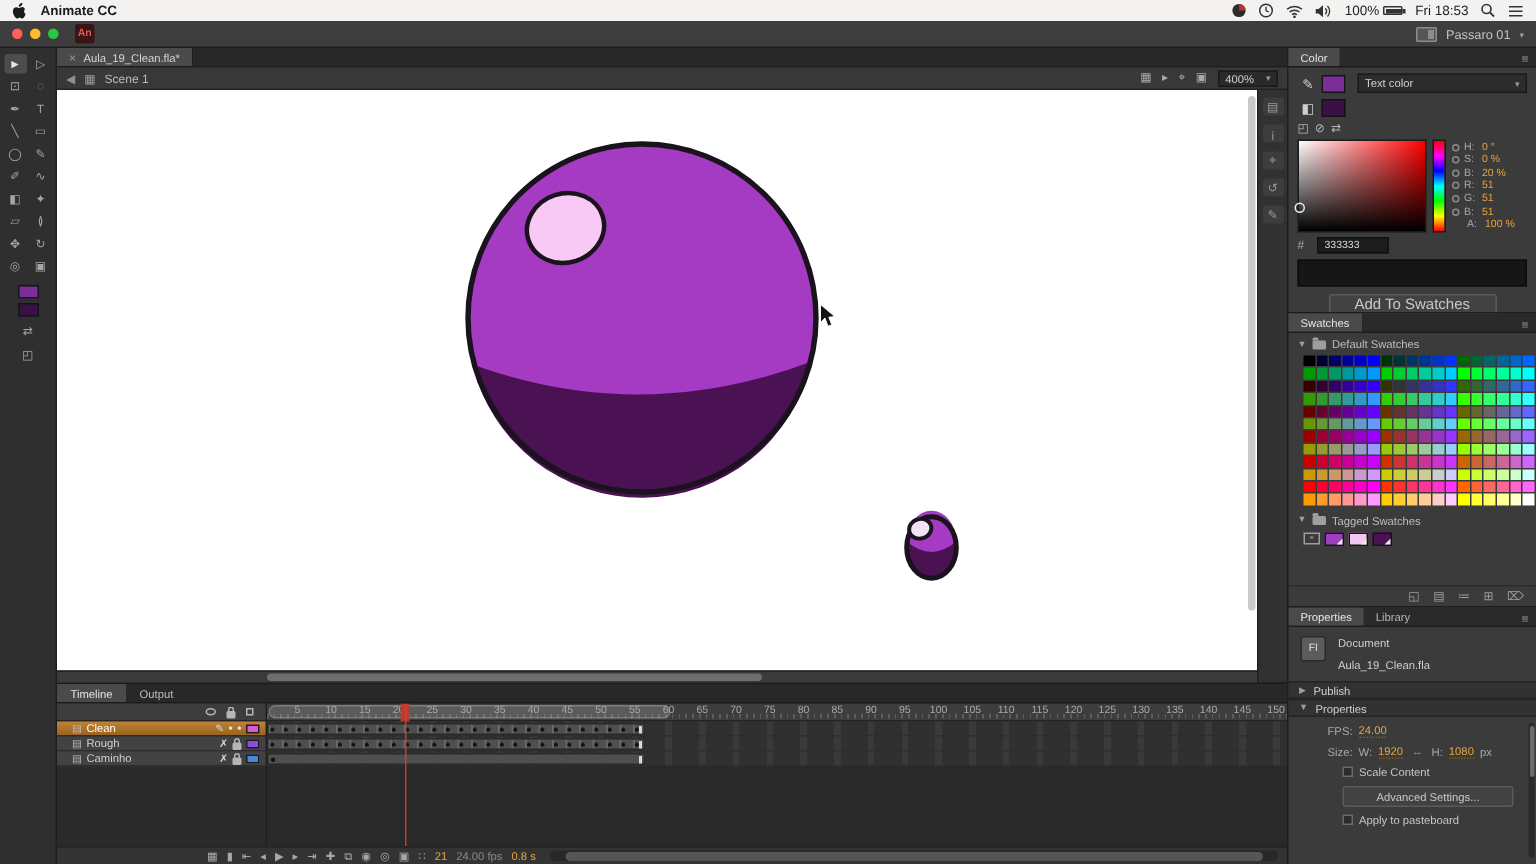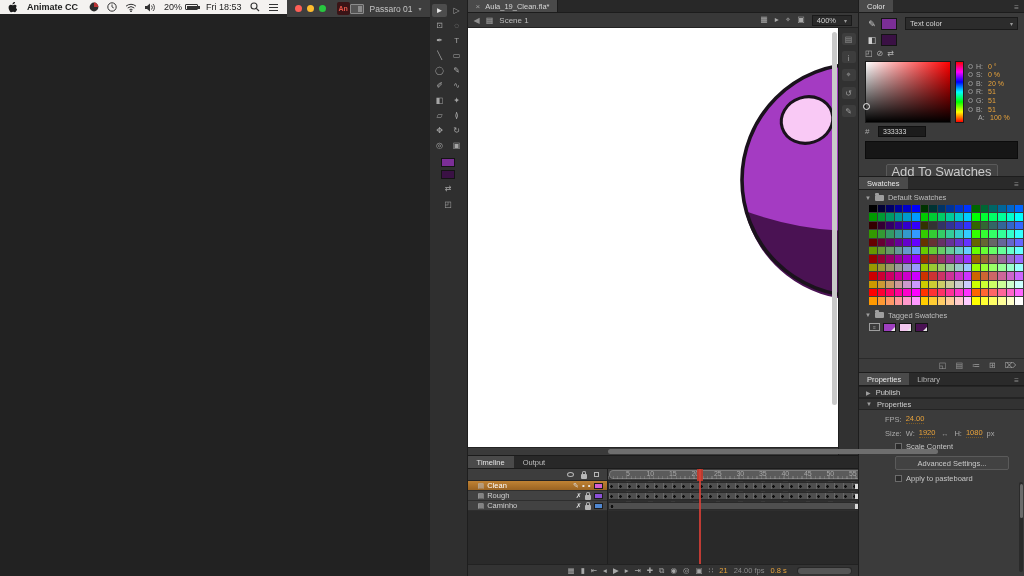--- a/index.html
+++ b/index.html
@@ -1,18 +1,18 @@
 <!DOCTYPE html>
 <html><head>
 <meta charset="utf-8">
 <style>
   * { margin:0; padding:0; box-sizing:border-box; }
   html,body { width:1024px; height:576px; overflow:hidden; background:#222;
               font-family:"Liberation Sans", sans-serif; -webkit-font-smoothing:antialiased; }
-  #app { width:1024px; height:576px; display:flex; flex-direction:row; }
+  #app { width:1024px; height:576px; display:flex; flex-direction:column; }
 
   
   .menubar { height:14px; background:#f4f2f0; display:flex; align-items:center;
              font-size:9px; color:#1b1b1b; padding:0 8px; flex:0 0 auto; }
   .menubar .apple { margin-right:10px; display:flex; align-items:center; }
   .mb-app { font-weight:bold; margin-right:11px; }
   .mb-item { margin-right:11px; }
   .mb-right { margin-left:auto; display:flex; align-items:center; gap:8px; color:#222; }
   .mb-right svg { display:block; }
   .batt { display:flex; align-items:center; gap:3px; }
@@ -148,21 +148,21 @@
       background:linear-gradient(to bottom,#f00,#f0f,#00f,#0ff,#0f0,#ff0,#f00); }
   .cp-vals { flex:1; display:flex; flex-direction:column; justify-content:space-between; padding:1px 0; }
   .cp-row { display:flex; align-items:center; gap:3px; font-size:7px; height:8px; }
   .radio { width:5px; height:5px; border:1px solid #8b8b8b; border-radius:50%; }
   .cp-label { color:#a9a9a9; width:9px; }
   .cp-val { color:#e9a33b; }
   .hex-row { display:flex; align-items:center; gap:4px; margin-top:3px; }
   .hex-box { background:#1c1c1c; border:1px solid #101010; color:#d8d8d8; font-size:7px; padding:1px 4px; width:48px; }
   .cp-preview { margin-top:4px; height:18px; background:#161616; border:1px solid #0c0c0c; }
   .cp-btn { margin:5px auto 0; width:112px; height:14px; background:#424242; border:1px solid #5a5a5a;
-            border-radius:2px; color:#c9c9c9; font-size:13px; display:flex; align-items:center; justify-content:center; }
+            border-radius:2px; color:#c9c9c9; font-size:10px; display:flex; align-items:center; justify-content:center; }
 
   #swpanel { height:196px; flex:0 0 auto; display:flex; flex-direction:column; border-top:1px solid #1d1d1d; }
   .sw-group { display:flex; align-items:center; gap:4px; padding:3px 6px 2px; color:#bdbdbd; font-size:7.5px; }
   .tri { font-size:6px; color:#9e9e9e; }
   .folder-ic { width:9px; height:6px; background:#9e9e9e; border-radius:1px; position:relative; }
   .folder-ic::before{ content:""; position:absolute; top:-2px; left:0; width:4px; height:2px; background:#9e9e9e; border-radius:1px 1px 0 0; }
   .sw-grid { display:grid; grid-template-columns:repeat(18, 7.6px); grid-auto-rows:7.4px; gap:1px; padding:1px 6px 3px 10px; }
   .sw { width:7.6px; height:7.4px; }
   .tagged-row { display:flex; align-items:center; gap:3px; padding:1px 6px 2px 10px; }
   .tag-list-ic { width:11px; height:8px; border:1px solid #9e9e9e; color:#9e9e9e; font-size:5px;
@@ -214,21 +214,21 @@
         </svg>
       <svg width="12" height="9" viewBox="0 0 12 9">
           <path d="M1 3.2a7.5 7.5 0 0 1 10 0M2.7 5a5 5 0 0 1 6.6 0M4.4 6.8a2.4 2.4 0 0 1 3.2 0" stroke="#333" fill="none" stroke-width="1"></path>
           <circle cx="6" cy="8.2" r=".9" fill="#333"></circle>
         </svg>
       <svg width="11" height="9" viewBox="0 0 11 9">
           <path d="M0 3h2l3-2.5v8L2 6H0z" fill="#333"></path>
           <path d="M6.5 2.5a3 3 0 0 1 0 4M8 1a5 5 0 0 1 0 7" stroke="#333" fill="none" stroke-width="0.9"></path>
         </svg>
       <span class="batt">
-        <span>20%</span>
+        <span>100%</span>
         <span class="batt-shell"></span>
       </span>
       <span>Fri 18:53</span>
       <svg width="10" height="10" viewBox="0 0 10 10">
           <circle cx="4" cy="4" r="3" fill="none" stroke="#333" stroke-width="1.1"></circle>
           <path d="M6.3 6.3L9 9" stroke="#333" stroke-width="1.2"></path>
         </svg>
       <svg width="11" height="9" viewBox="0 0 11 9">
           <path d="M1 1.5h9M1 4.5h9M1 7.5h9" stroke="#333" stroke-width="1.1"></path>
         </svg>
@@ -785,20 +785,27 @@
             <span>⌦</span>
           </div>
       </div>
 
       <div id="proppanel">
         <div class="ptabbar">
           <div class="ptab active">Properties</div>
           <div class="ptab">Library</div>
           <span class="ptab-menu">≡</span>
         </div>
+        <div class="doc-block">
+          <span class="doc-badge">Fl</span>
+          <span class="doc-lines">
+            <span>Document</span>
+            <span>Aula_19_Clean.fla</span>
+          </span>
+        </div>
         <div class="sect-hdr">
           <span class="tri">▶</span>
             <span>Publish</span>
         </div>
         <div class="sect-hdr">
           <span class="tri">▼</span>
             <span>Properties</span>
         </div>
         <div class="prow">
           <span>FPS:</span>

